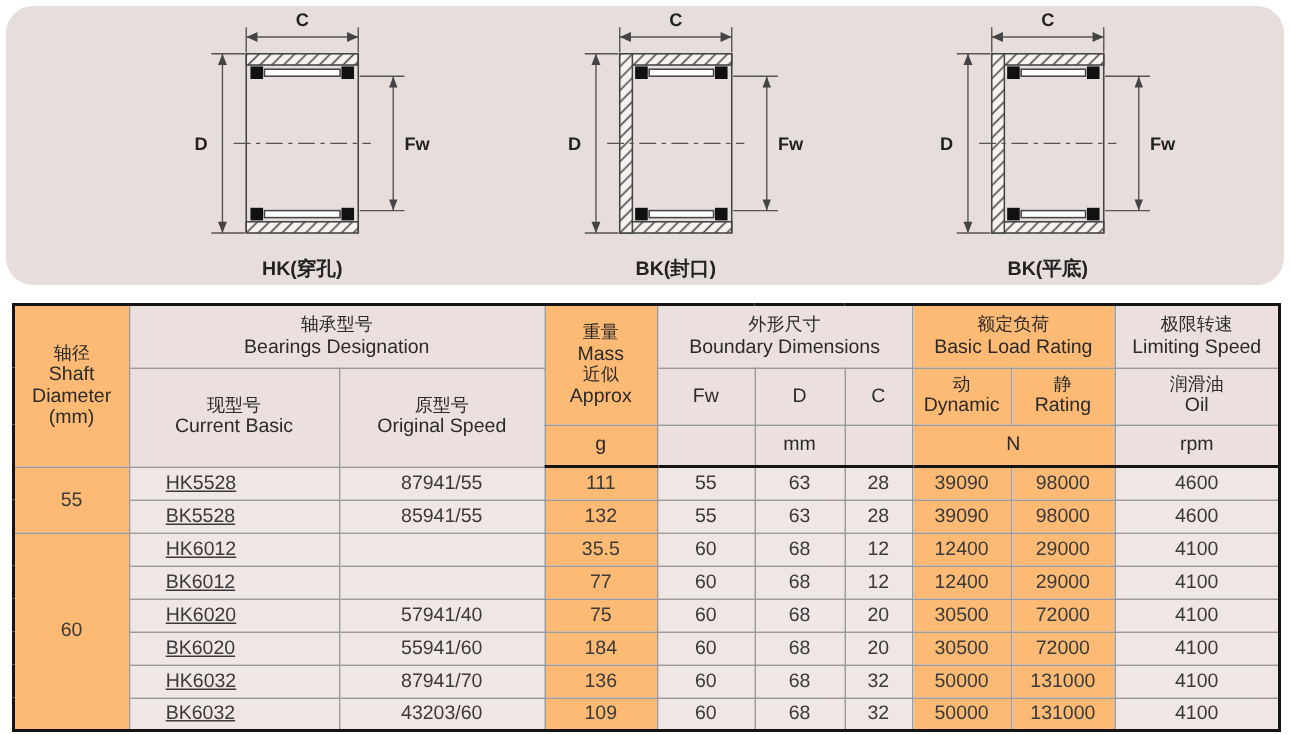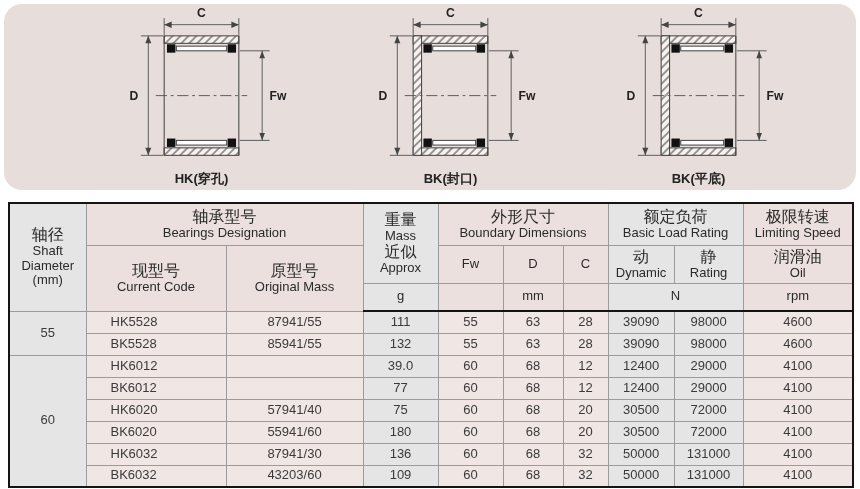--- a/index.html
+++ b/index.html
@@ -22,28 +22,28 @@
   svg .thin{stroke:#555;stroke-width:1;}
   
   table{
     border-collapse:collapse;table-layout:fixed;width:844px;margin-left:8px;
     border:2px solid #141414;
   }
   th,td{
     border:1px solid #9b9b9b;padding:0;text-align:center;vertical-align:middle;
     font-size:13px;line-height:1.12;font-weight:normal;overflow:hidden;white-space:nowrap;
   }
-  .zh{font-size:16px;text-align:center;}
+  .zh{font-size:12px;text-align:center;}
   tr.rh1{height:42px;} tr.rh2{height:38px;} tr.rh3{height:28px;}
   tbody tr{height:22px;}
   tr.unit th{border-bottom:2px solid #141414;}
   .pk{background:#ebe0dd;}       
-  .wh{background:#e5e5e5;}       
+  .wh{background:#fdba74;}       
   tbody .pk{background:#f0e7e4;} 
-  td.codeL{text-align:left;padding-left:24px;}
+  td.codeL{text-align:left;padding-left:24px;text-decoration:underline;}
   tbody td{color:#3a3a3a;}
 </style>
 </head>
 <body>
 
 <div class="panel">
 
   <div class="diagram">
     <svg viewBox="0 0 185 195">
       <defs>
@@ -232,25 +232,25 @@
         <div>Basic Load Rating</div>
       </th>
       <th class="pk">
         <div class="zh">极限转速</div>
         <div>Limiting Speed</div>
       </th>
     </tr>
     <tr class="rh2">
       <th class="pk" rowspan="2">
         <div class="zh">现型号</div>
-        <div>Current Code</div>
+        <div>Current Basic</div>
       </th>
       <th class="pk" rowspan="2">
         <div class="zh">原型号</div>
-        <div>Original Mass</div>
+        <div>Original Speed</div>
       </th>
       <th class="pk">Fw</th>
       <th class="pk">D</th>
       <th class="pk">C</th>
       <th class="wh">
         <div class="zh">动</div>
         <div>Dynamic</div>
       </th>
       <th class="wh">
         <div class="zh">静</div>
@@ -291,21 +291,21 @@
       <td class="pk">63</td>
       <td class="pk">28</td>
       <td class="wh">39090</td>
       <td class="wh">98000</td>
       <td class="pk">4600</td>
     </tr>
     <tr>
       <td class="wh" rowspan="6">60</td>
       <td class="pk codeL">HK6012</td>
       <td class="pk"></td>
-      <td class="wh">39.0</td>
+      <td class="wh">35.5</td>
       <td class="pk">60</td>
       <td class="pk">68</td>
       <td class="pk">12</td>
       <td class="wh">12400</td>
       <td class="wh">29000</td>
       <td class="pk">4100</td>
     </tr>
     <tr>
       <td class="pk codeL">BK6012</td>
       <td class="pk"></td>
@@ -324,31 +324,31 @@
       <td class="pk">60</td>
       <td class="pk">68</td>
       <td class="pk">20</td>
       <td class="wh">30500</td>
       <td class="wh">72000</td>
       <td class="pk">4100</td>
     </tr>
     <tr>
       <td class="pk codeL">BK6020</td>
       <td class="pk">55941/60</td>
-      <td class="wh">180</td>
+      <td class="wh">184</td>
       <td class="pk">60</td>
       <td class="pk">68</td>
       <td class="pk">20</td>
       <td class="wh">30500</td>
       <td class="wh">72000</td>
       <td class="pk">4100</td>
     </tr>
     <tr>
       <td class="pk codeL">HK6032</td>
-      <td class="pk">87941/30</td>
+      <td class="pk">87941/70</td>
       <td class="wh">136</td>
       <td class="pk">60</td>
       <td class="pk">68</td>
       <td class="pk">32</td>
       <td class="wh">50000</td>
       <td class="wh">131000</td>
       <td class="pk">4100</td>
     </tr>
     <tr>
       <td class="pk codeL">BK6032</td>

